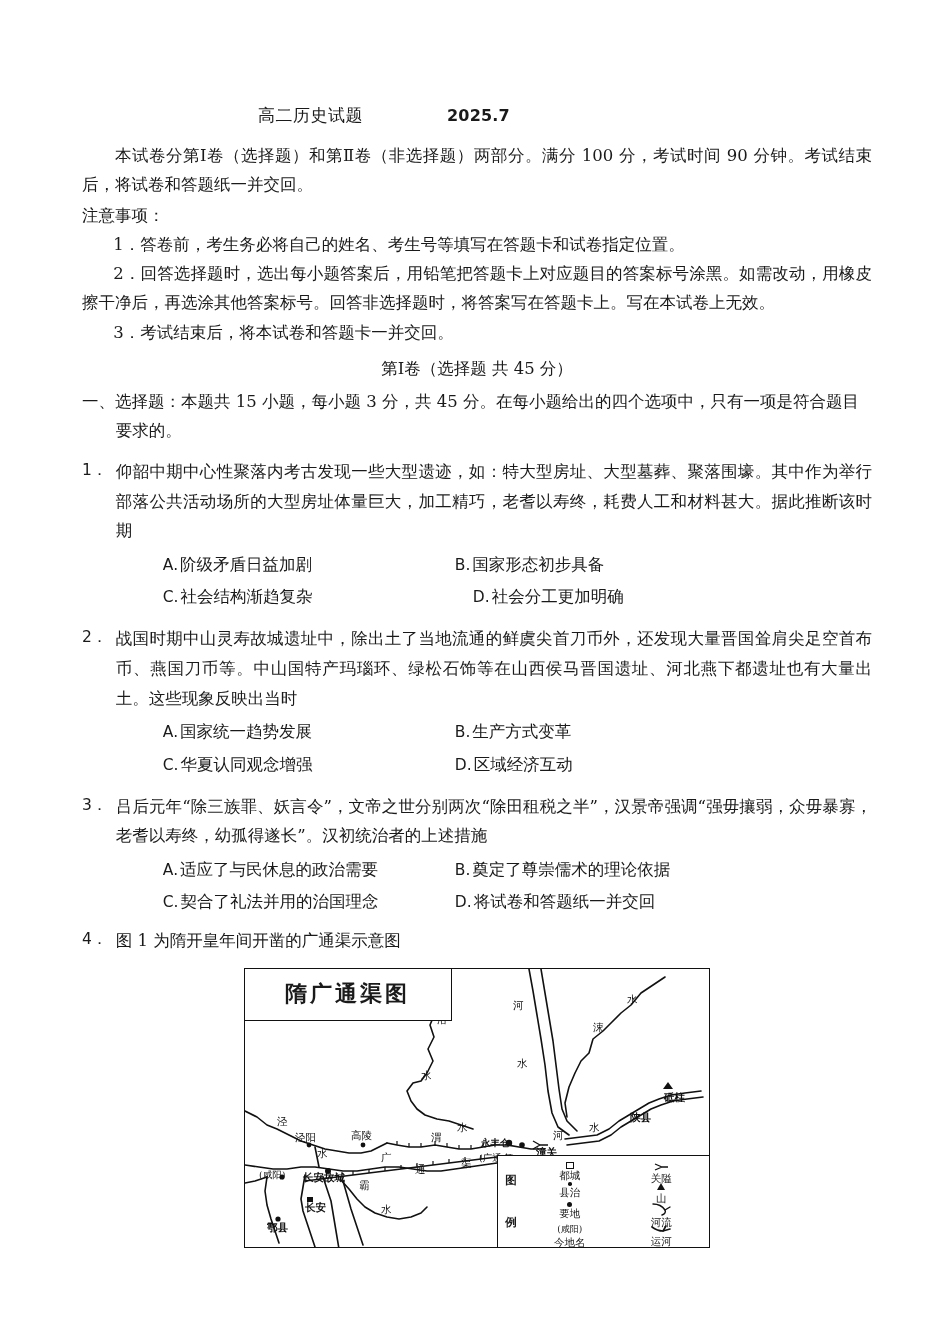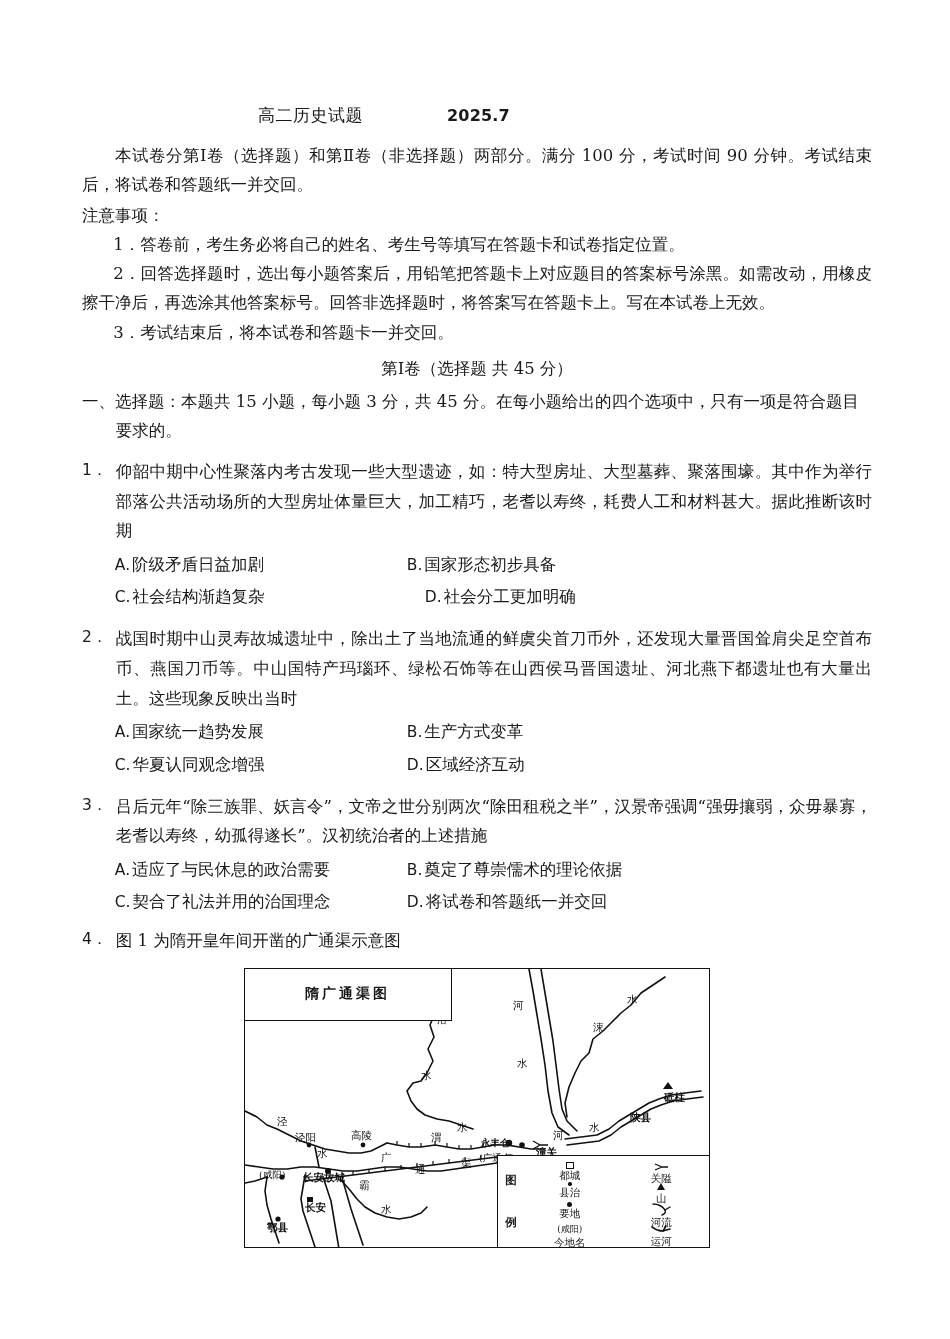--- a/index.html
+++ b/index.html
@@ -105,20 +105,21 @@
     font-size: 15.5px;
   }
   .options {
     padding-left: 2.05em;
     margin-top: 3px;
   }
   .opt-row {
     display: flex;
     font-size: 16.5px;
     line-height: 1.95;
+    margin-left: 48px;
   }
   .opt {
     display: inline-block;
   }
   .opt .lbl {
     font-family: "DejaVu Sans", "Liberation Sans", sans-serif;
     font-size: 15.5px;
     margin-right: 2px;
   }
   .opt-col-a { width: 292px; flex: none; }
@@ -149,21 +150,21 @@
     border-right: 1.5px solid #111;
     border-bottom: 1.5px solid #111;
     box-sizing: border-box;
     display: flex;
     align-items: center;
     justify-content: center;
     background: #fff;
     z-index: 5;
   }
   .map-title-box span {
-    font-size: 14px;
+    font-size: 22px;
     font-weight: 700;
     letter-spacing: 3px;
     font-family: Liberation Serif, serif;
   }
   .map-svg {
     position: absolute;
     left: 0; top: 0;
     width: 466px;
     height: 280px;
   }

